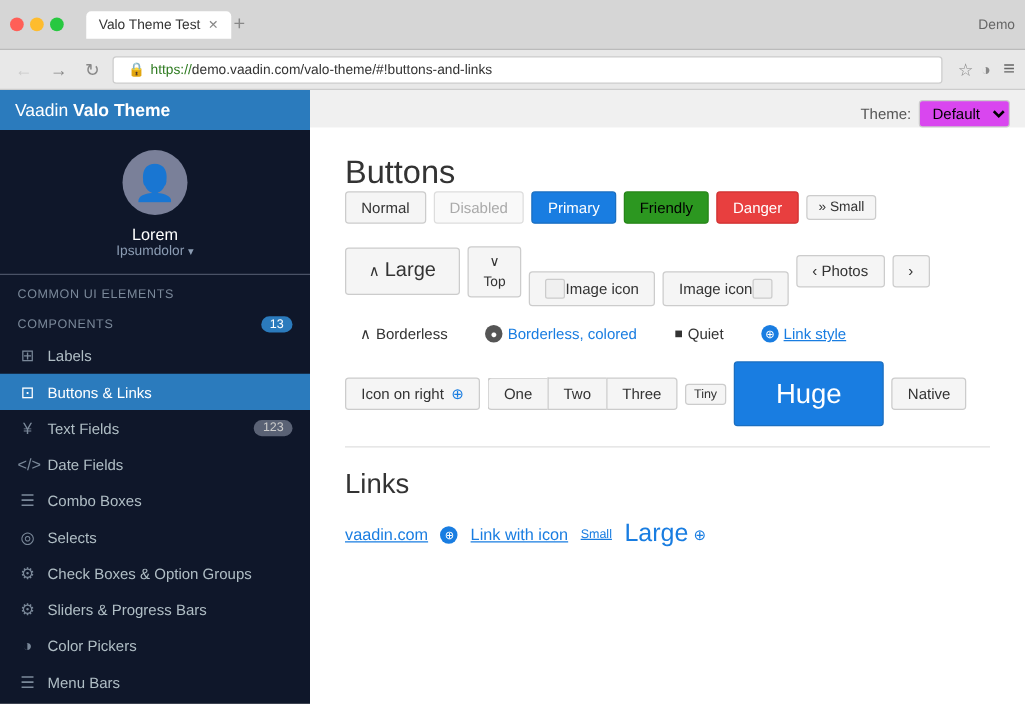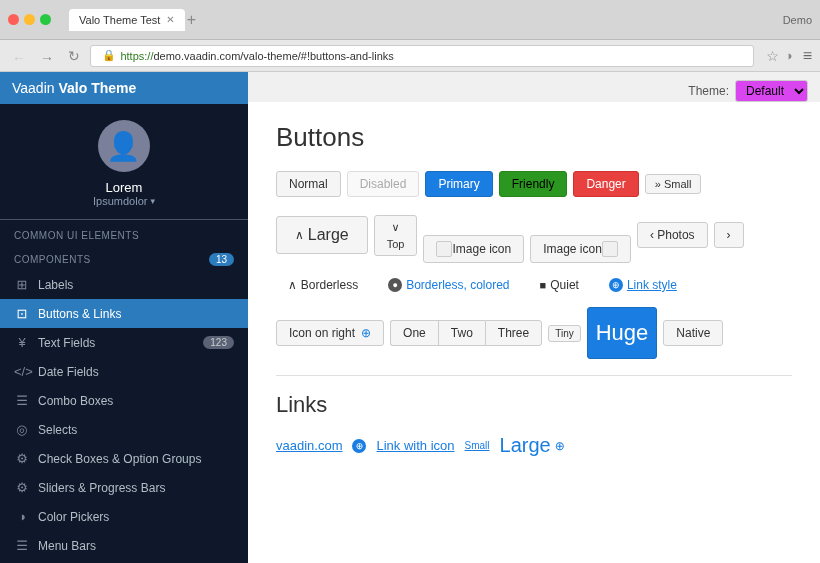--- a/index.html
+++ b/index.html
@@ -50,21 +50,21 @@
     .sidebar-item .badge { margin-left: auto; background: #5a6275; color: #ccc; border-radius: 10px; padding: 1px 7px; font-size: 10px; }
     .components-header { display: flex; align-items: center; justify-content: space-between; padding: 8px 14px 4px; }
     .components-label { color: #7a8899; font-size: 10px; text-transform: uppercase; letter-spacing: 0.5px; }
     .components-badge { background: #2b7bbd; color: #fff; border-radius: 10px; padding: 1px 7px; font-size: 10px; }
 
     
     .main-content { flex: 1; background: #f0f0f0; overflow-y: auto; }
     .content-area { background: #fff; min-height: 100%; padding: 20px 28px; }
     .theme-select { border: 1px solid #ccc; border-radius: 3px; padding: 2px 6px; font-size: 12px; background: #d946ef; }
 
-    .section-title { font-size: 26px; font-weight: 300; color: #333; margin-bottom: 18px; }
+    .section-title { font-size: 26px; font-weight: 300; color: #333; }
 
     
     .button-row { display: flex; align-items: center; flex-wrap: wrap; gap: 6px; margin-bottom: 10px; }
 
     
     .btn { display: inline-flex; align-items: center; justify-content: center; padding: 5px 12px; border-radius: 3px; font-size: 12px; cursor: pointer; border: 1px solid #ccc; background: #f5f5f5; color: #333; gap: 4px; white-space: nowrap; }
     .btn.disabled { color: #aaa; border-color: #ddd; background: #f9f9f9; cursor: default; }
     .btn.primary { background: #197de1; border-color: #1a6ec0; color: #fff; }
     .btn.friendly { background: #2c9720; border-color: #268517; color: #000000; }
     .btn.danger { background: #e83f3f; border-color: #d03030; color: #fff; }
@@ -74,21 +74,21 @@
     .btn.top { flex-direction: column; font-size: 11px; padding: 5px 12px; }
     .btn.image-icon { gap: 0; margin-top: 28px; }
     .btn.photos { gap: 4px; }
     .btn.borderless { border: none; background: none; color: #333; }
     .btn.borderless-colored { border: none; background: none; color: #197de1; }
     .btn.quiet { border: none; background: none; color: #333; }
     .btn.link-style { border: none; background: none; color: #197de1; text-decoration: underline; }
     .btn.icon-right { gap: 6px; }
     .btn.one { border: 1px solid #ccc; }
     .btn.tiny { font-size: 10px; padding: 2px 6px; }
-    .btn.huge { font-size: 22px; padding: 12px 8px; font-weight: 300; background: #197de1; color: #fff; border-color: #1a6ec0; }
+    .btn.huge { font-size: 22px; padding: 12px 33px; font-weight: 300; background: #197de1; color: #fff; border-color: #1a6ec0; }
     .btn.native { border: 1px solid #ccc; background: #f5f5f5; }
 
     
     .btn-group { display: inline-flex; }
     .btn-group .btn { border-radius: 0; border-right-width: 0; }
     .btn-group .btn:first-child { border-radius: 3px 0 0 3px; }
     .btn-group .btn:last-child { border-radius: 0 3px 3px 0; border-right-width: 1px; }
 
     
     .img-icon-placeholder { width: 16px; height: 16px; border: 1px solid #ccc; border-radius: 2px; background: #f0f0f0; display: inline-block; }

